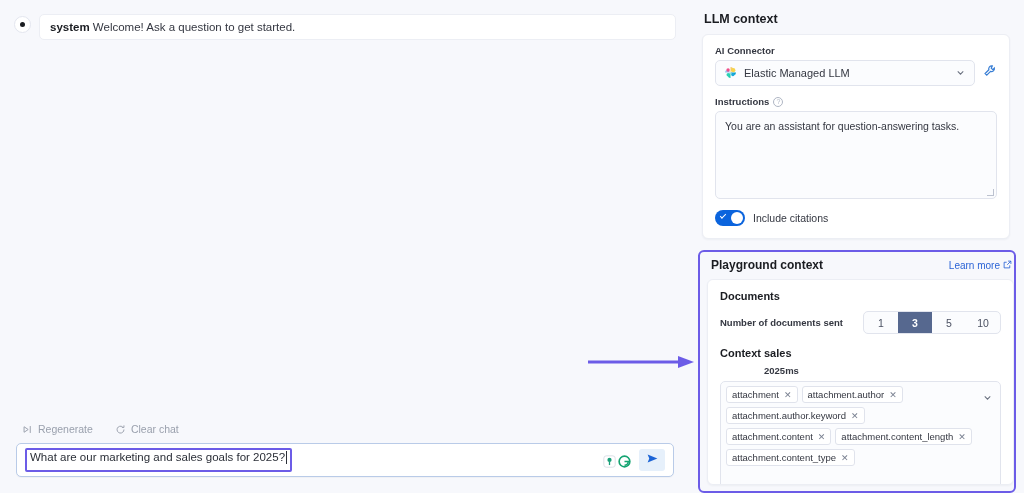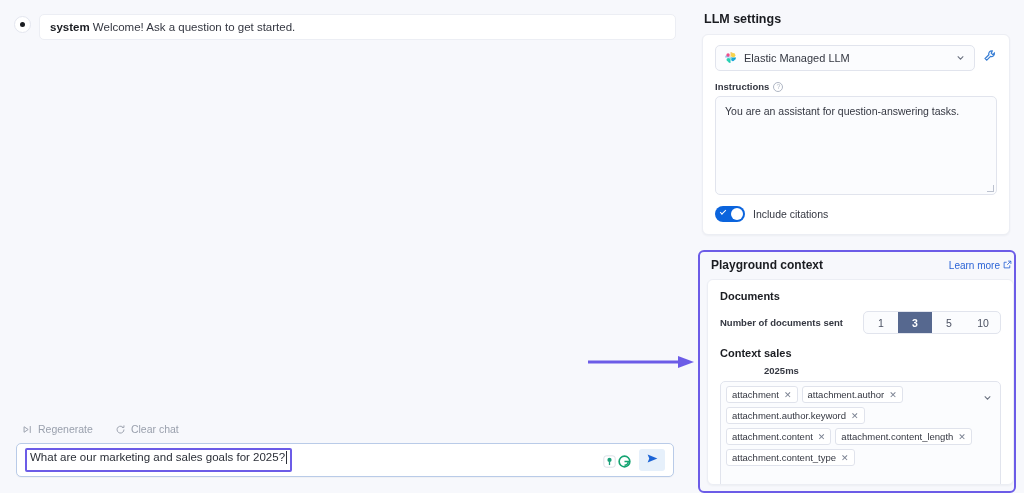--- a/index.html
+++ b/index.html
@@ -156,21 +156,21 @@
     gap: 7px;
     font-size: 11px;
     color: #343741;
     cursor: pointer;
   }
   .select .val { flex: 1 1 auto; }
   .wrench { cursor: pointer; }
 
   .textarea {
     margin-top: 2px;
-    height: 99px;
+    height: 88px;
     background: #fbfcfe;
     border: 1px solid #e1e4ed;
     border-radius: 5px;
     padding: 7px 9px;
     font-size: 10.5px;
     color: #343741;
     position: relative;
     line-height: 14px;
     cursor: text;
   }
@@ -356,24 +356,27 @@
               <path d="M2 3 L14 8 L2 13 L4 8 Z"></path>
             </svg>
           </span>
         </span>
       </div>
     </div>
   </div>
 
   <div class="right-col">
 
-    <div class="section-title">LLM settings</div>
+    <div class="section-title">LLM context</div>
 
     <div class="card">
 
+      <div class="field-label">
+        <span>AI Connector</span>
+      </div>
 
       <div class="connector-row">
         <div class="select">
           <span>
             <svg width="13" height="13" viewBox="0 0 16 16">
               <path d="M8 1.2 A3.1 3.1 0 0 1 11 4.8 L8 8 Z" fill="#f5c96b"></path>
               <path d="M14.8 8 A3.1 3.1 0 0 1 11.2 11 L8 8 Z" fill="#07a0c8"></path>
               <path d="M8 14.8 A3.1 3.1 0 0 1 5 11.2 L8 8 Z" fill="#21c9b0"></path>
               <path d="M1.2 8 A3.1 3.1 0 0 1 4.8 5 L8 8 Z" fill="#93c3ef"></path>
               <circle cx="11.4" cy="5.1" r="2.6" fill="#f7d34b"></circle>

